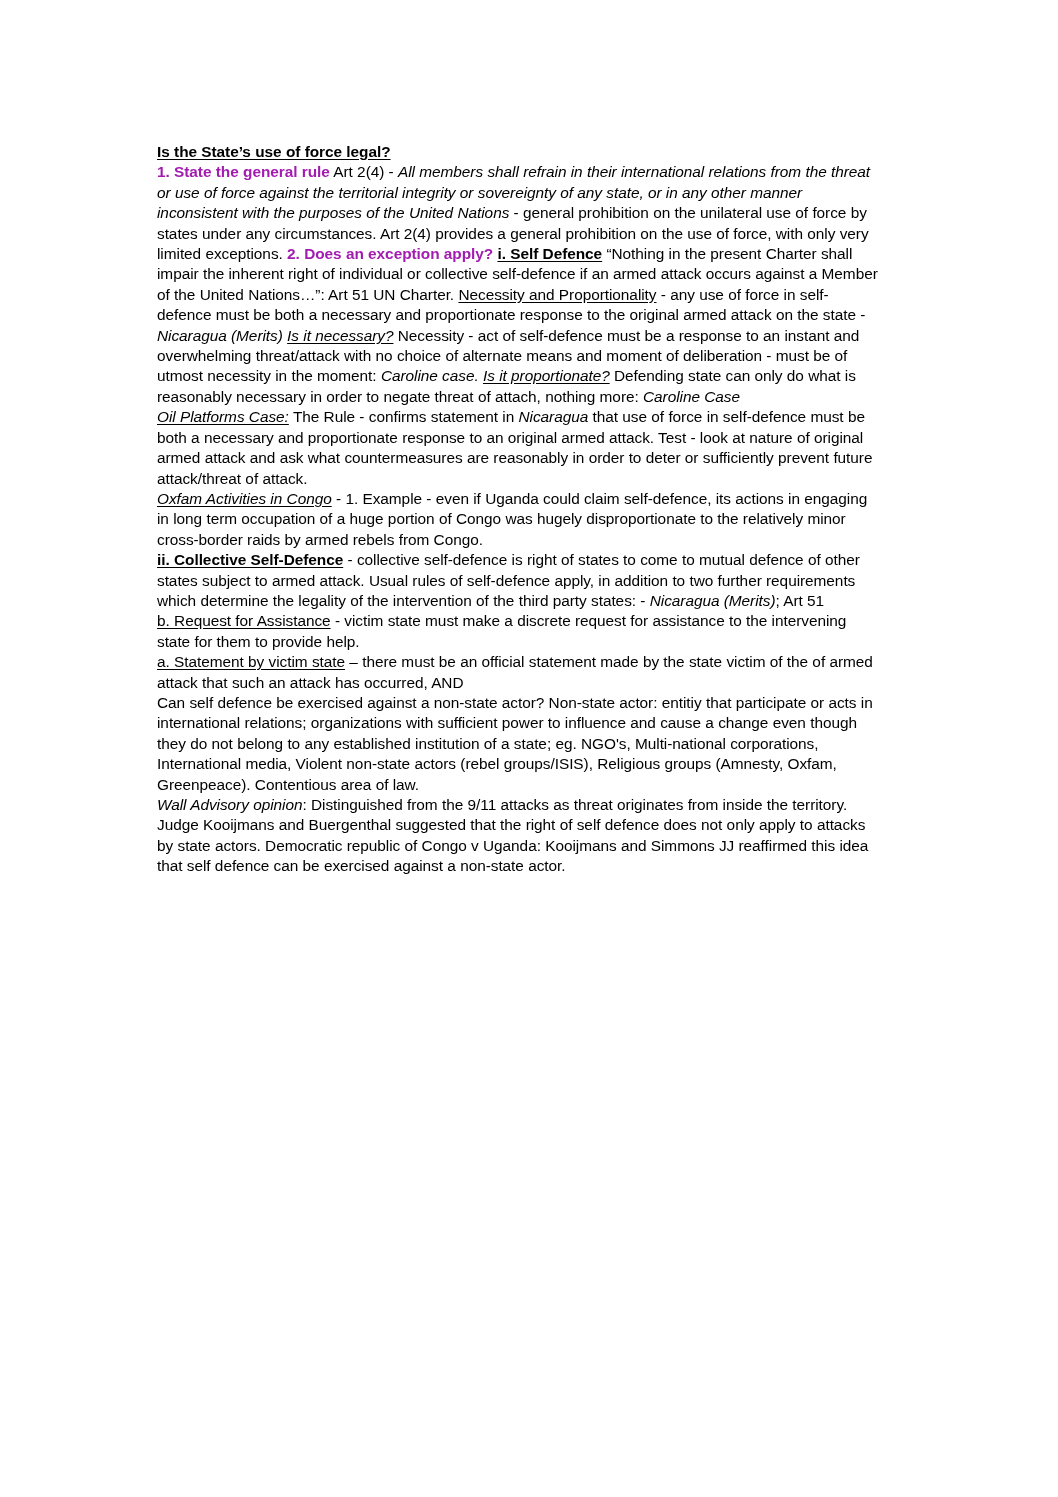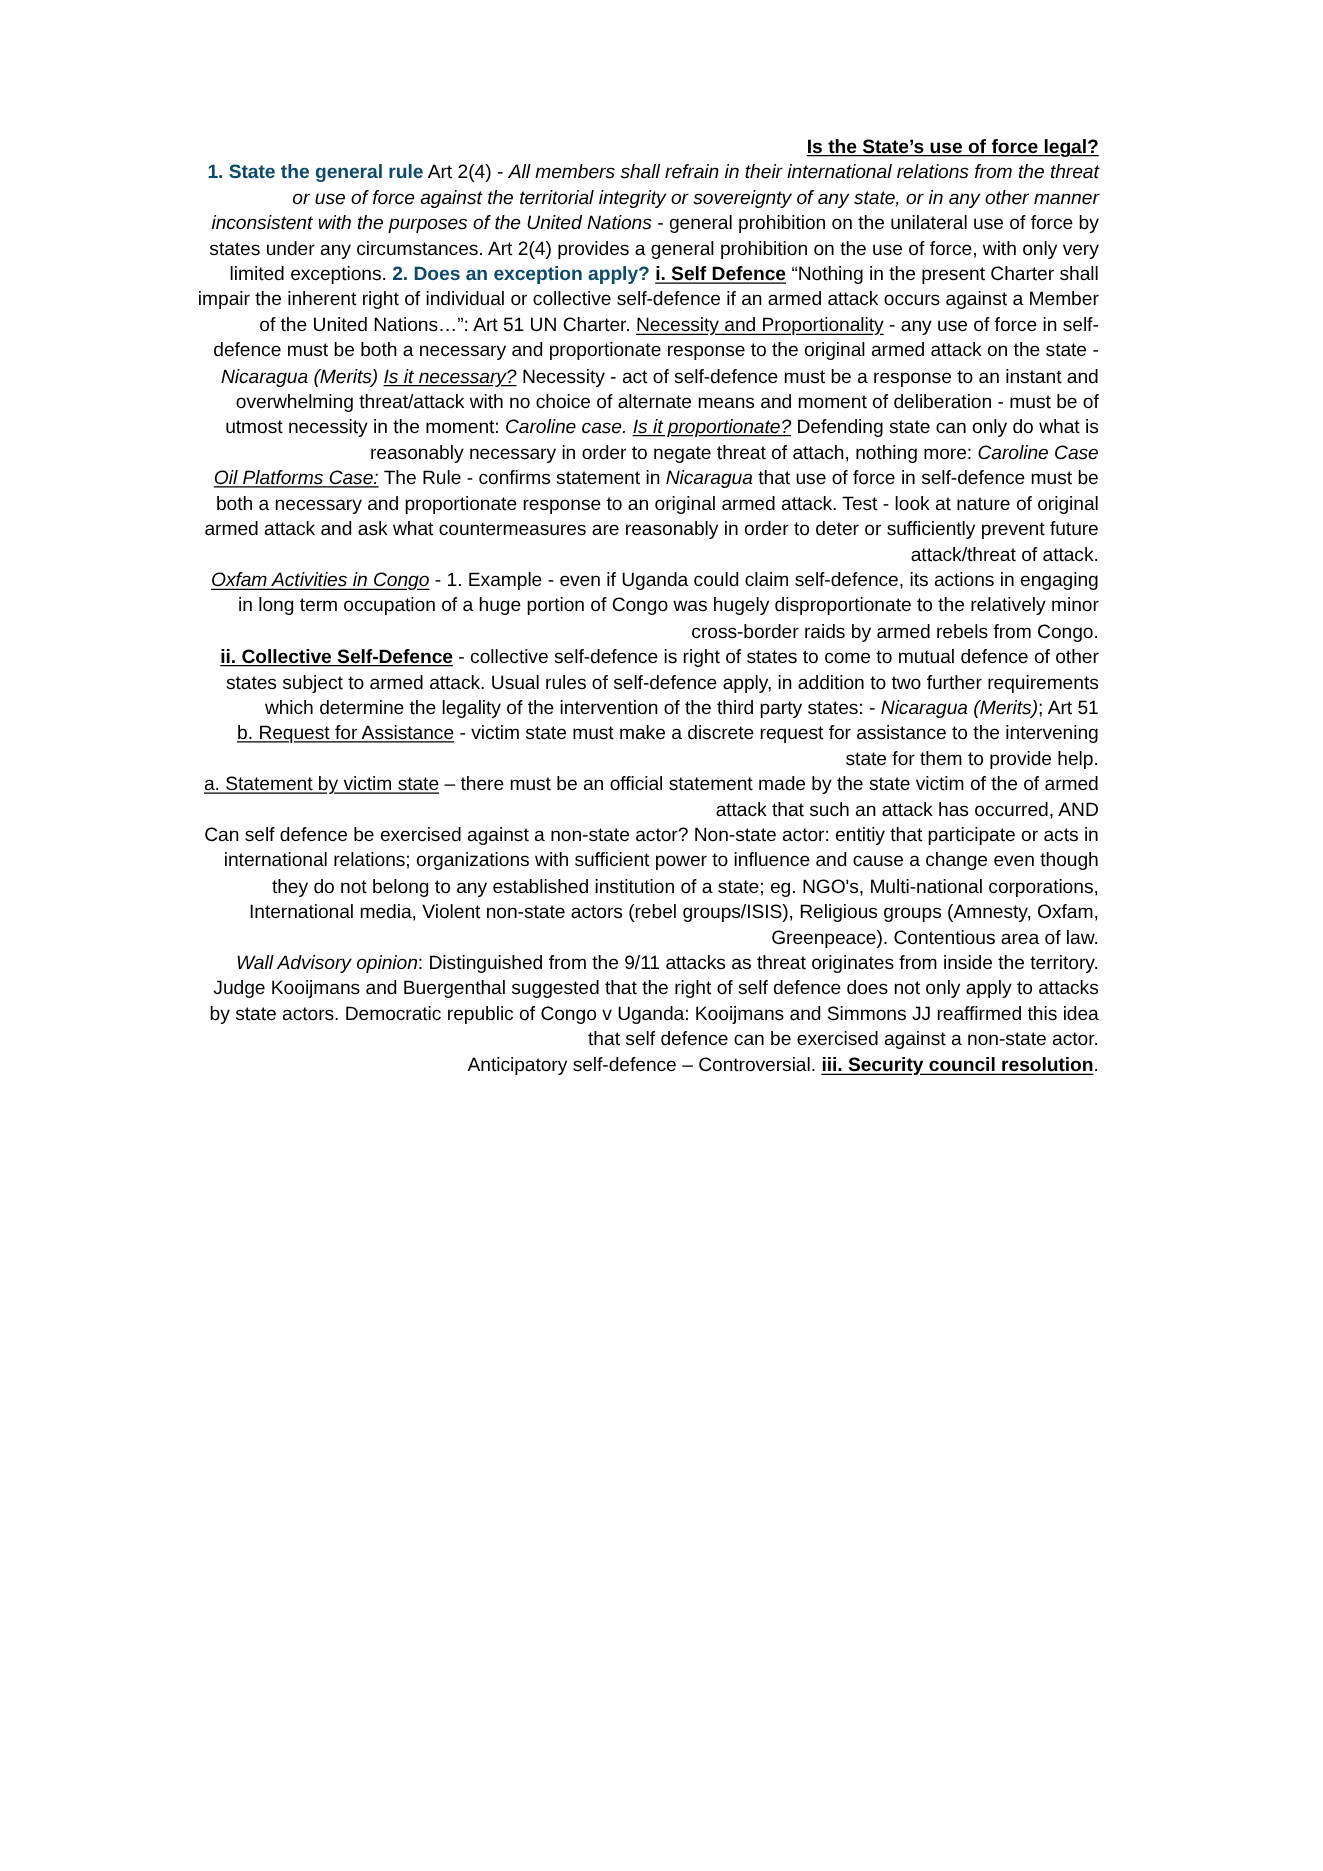--- a/index.html
+++ b/index.html
@@ -17,39 +17,39 @@
   }
   .page {
     position: relative;
     width: 1058px;
     height: 1497px;
     background: #ffffff;
   }
   .doc-body {
     position: absolute;
     left: 157px;
-    top: 108px;
+    top: 142px;
     width: 722px;
     font-size: 15.4px;
     line-height: 20.4px;
-    text-align: right;
+    text-align: left;
     letter-spacing: -0.05px;
     word-spacing: 0.1px;
   }
   .para {
     margin: 0;
     padding: 0;
   }
   
   .b    { font-weight: normal; }
   .i    { font-style: italic; }
   .u    { text-decoration: underline; text-underline-offset: 2px; }
   .bu   { font-weight: bold; text-decoration: underline; text-underline-offset: 2px; }
   .iu   { font-style: italic; text-decoration: underline; text-underline-offset: 2px; }
-  .red  { color: #0c4a6e; font-weight: bold; }
+  .red  { color: #a21caf; font-weight: bold; }
   .heading-line {
     font-weight: bold;
     text-decoration: underline;
     text-underline-offset: 2px;
   }
 </style>
 </head>
 <body>
 
 <div class="page">
@@ -68,16 +68,15 @@
     <p class="para"><span class="bu">ii. Collective Self-Defence</span><span> - collective self-defence is right of states to come to mutual defence of other states subject to armed attack. Usual rules of self-defence apply, in addition to two further requirements which determine the legality of the intervention of the third party states: - </span><span class="i">Nicaragua (Merits)</span><span>; Art 51</span></p>
 
     <p class="para"><span class="u">b. Request for Assistance</span><span> - victim state must make a discrete request for assistance to the intervening state for them to provide help.</span></p>
 
     <p class="para"><span class="u">a. Statement by victim state</span><span> – there must be an official statement made by the state victim of the of armed attack that such an attack has occurred, AND</span></p>
 
     <p class="para"><span class="b">Can self defence be exercised against a non-state actor?</span><span> Non-state actor: entitiy that participate or acts in international relations; organizations with sufficient power to influence and cause a change even though they do not belong to any established institution of a state; eg. NGO's, Multi-national corporations, International media, Violent non-state actors (rebel groups/ISIS), Religious groups (Amnesty, Oxfam, Greenpeace). Contentious area of law.</span></p>
 
     <p class="para"><span class="i">Wall Advisory opinion</span><span>: Distinguished from the 9/11 attacks as threat originates from inside the territory. Judge Kooijmans and Buergenthal suggested that the right of self defence does not only apply to attacks by state actors. Democratic republic of Congo v Uganda: Kooijmans and Simmons JJ reaffirmed this idea that self defence can be exercised against a non-state actor.</span></p>
 
-    <p class="para"><span class="b">Anticipatory self-defence</span><span> – Controversial. </span><span class="bu">iii. Security council resolution</span><span class="b">.</span></p>
 
   </div>
 </div>
 
 </body></html>

